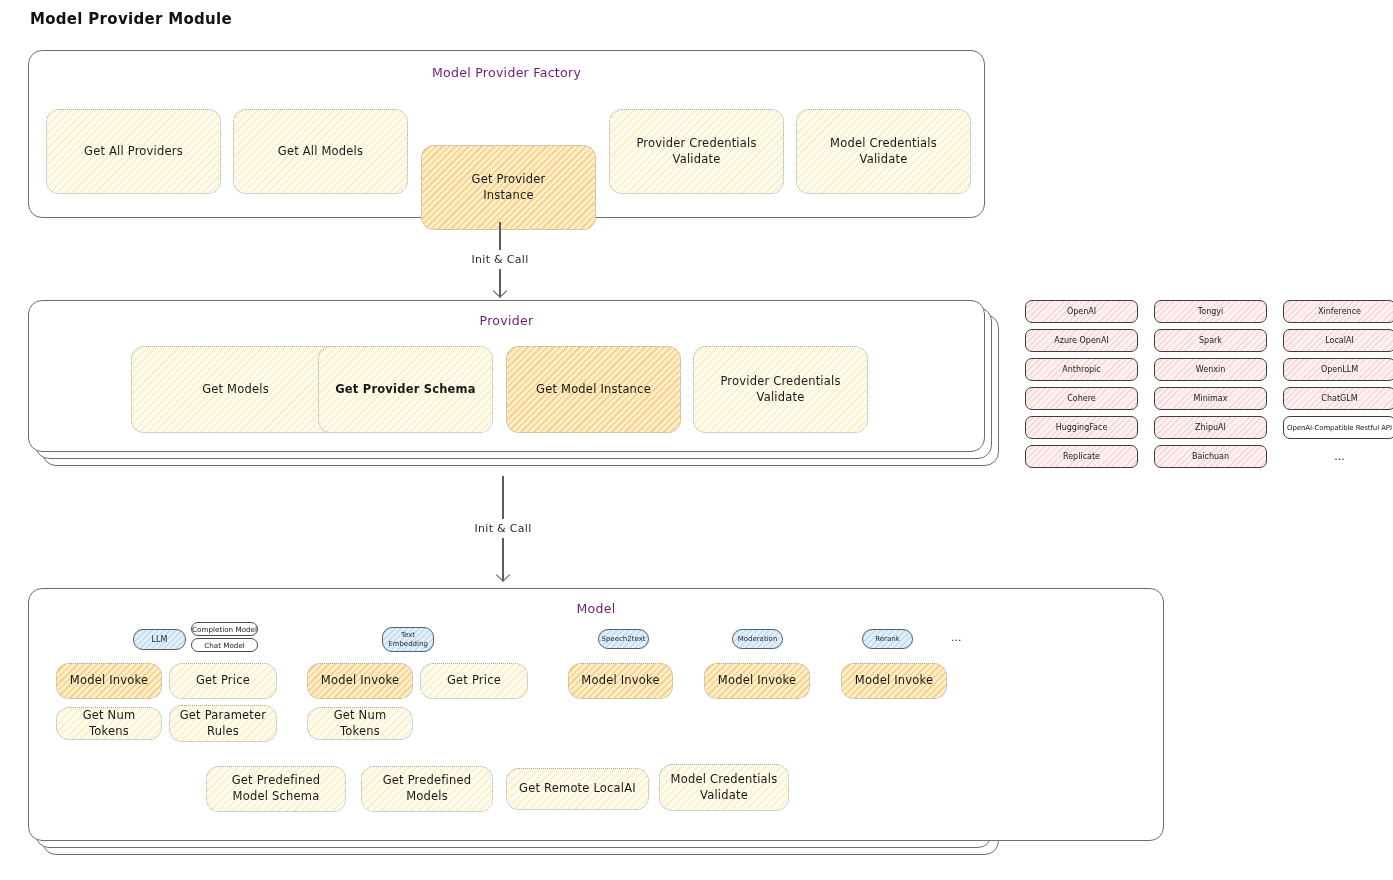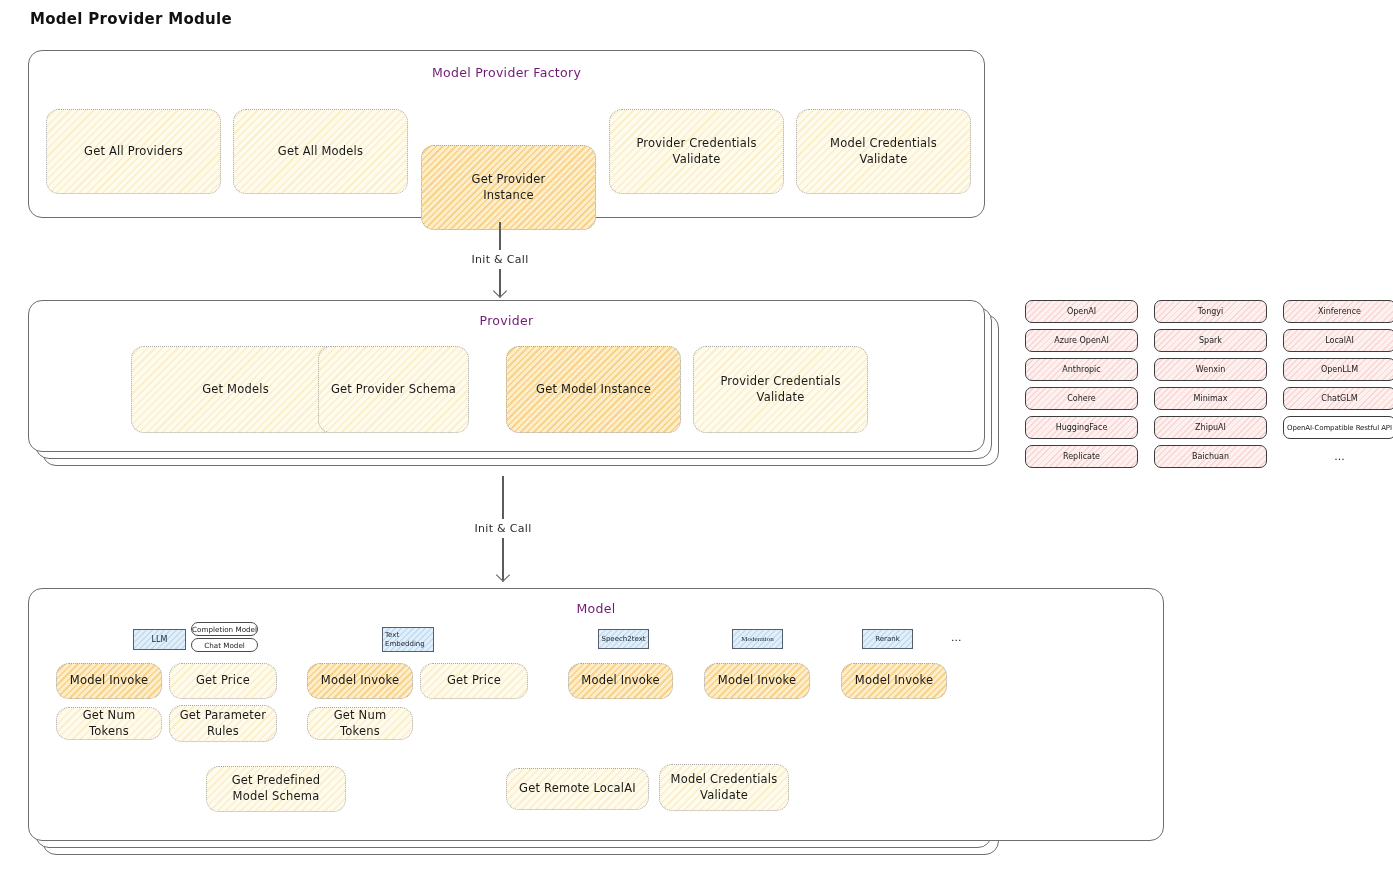--- a/index.html
+++ b/index.html
@@ -14,22 +14,22 @@
                letter-spacing:.3px;color:#701a75;}
   
   .ybox{position:absolute;box-sizing:border-box;border:1.6px dotted #a8a8a8;border-radius:13px;
         display:flex;align-items:center;justify-content:center;text-align:center;
         font-size:11.5px;line-height:1.35;letter-spacing:.2px;color:#191919;padding:3px 8px;
         background-color:#fffbec;
         background-image:repeating-linear-gradient(135deg,rgba(233,195,90,.22) 0 1.6px,transparent 1.6px 5.4px);}
   .obox{background-color:#fdeec9;
         background-image:repeating-linear-gradient(135deg,rgba(240,168,38,.38) 0 1.8px,transparent 1.8px 4.6px);}
   
-  .btag{position:absolute;box-sizing:border-box;border:1.2px solid #55606b;border-radius:0;
-        display:flex;align-items:center;justify-content:center;
+  .btag{position:absolute;box-sizing:border-box;border:1.2px solid #55606b;border-radius:10px;
+        display:flex;align-items:center;justify-content:center;text-align:center;
         font-size:7px;line-height:1.15;color:#1d2530;padding:1px 2px;
         background-color:#e0effa;
         background-image:repeating-linear-gradient(135deg,rgba(120,170,215,.28) 0 1.3px,transparent 1.3px 4.2px);}
   .wtag{position:absolute;box-sizing:border-box;border:1.1px solid #4a4a4a;border-radius:7px;background:#fff;
         display:flex;align-items:center;justify-content:center;font-size:7.2px;white-space:nowrap;color:#1b1b1b;}
   
   .pgrid{position:absolute;display:grid;grid-template-rows:repeat(6,23px);grid-auto-flow:column;
          grid-auto-columns:113px;gap:6px 16px;}
   .pcell{box-sizing:border-box;border:1.2px solid #3d3d3d;border-radius:7px;
          display:flex;align-items:center;justify-content:center;text-align:center;
@@ -79,21 +79,21 @@
     <div class="head"></div>
   </div>
 
   <div class="stack-layer" style="left:42px;top:314px;width:957px;height:152px;"></div>
   <div class="stack-layer" style="left:35px;top:307px;width:957px;height:152px;"></div>
   <div class="panel" style="left:28px;top:300px;width:957px;height:152px;">
     <div class="panel-title" style="top:12px;">Provider</div>
     <div class="ybox" style="left:102px;top:45px;width:209px;height:87px;">
         <span>Get Models</span>
       </div>
-    <div class="ybox" style="left:289px;top:45px;width:151px;height:87px;">
+    <div class="ybox" style="left:289px;top:45px;width:175px;height:87px;font-weight:bold;">
         <span>Get Provider Schema</span>
       </div>
     <div class="ybox obox" style="left:477px;top:45px;width:175px;height:87px;">
         <span>Get Model Instance</span>
       </div>
     <div class="ybox" style="left:664px;top:45px;width:175px;height:87px;">
         <span style="max-width:130px;">Provider Credentials Validate</span>
       </div>
   </div>
 
@@ -128,21 +128,21 @@
   <div class="stack-layer" style="left:42px;top:602px;width:957px;height:253px;"></div>
   <div class="stack-layer" style="left:35px;top:595px;width:957px;height:253px;"></div>
   <div class="panel" style="left:28px;top:588px;width:1136px;height:253px;">
     <div class="panel-title" style="top:12px;">Model</div>
 
     <div class="btag" style="left:104px;top:40px;width:53px;height:21px;font-size:8px;">LLM</div>
     <div class="wtag" style="left:162px;top:33px;width:67px;height:14px;">Completion Model</div>
     <div class="wtag" style="left:162px;top:49px;width:67px;height:14px;">Chat Model</div>
     <div class="btag" style="left:353px;top:38px;width:52px;height:25px;">Text Embedding</div>
     <div class="btag" style="left:569px;top:40px;width:51px;height:20px;">Speech2text</div>
-    <div class="btag" style="left:703px;top:40px;width:51px;height:20px;font-family:Liberation Serif, serif;">Moderation</div>
+    <div class="btag" style="left:703px;top:40px;width:51px;height:20px;">Moderation</div>
     <div class="btag" style="left:833px;top:40px;width:51px;height:20px;">Rerank</div>
     <div class="ellipsis-note" style="left:922px;top:42px;">...</div>
 
     <div class="ybox obox" style="left:27px;top:74px;width:106px;height:36px;">
         <span>Model Invoke</span>
       </div>
     <div class="ybox" style="left:140px;top:74px;width:108px;height:36px;">
         <span>Get Price</span>
       </div>
     <div class="ybox obox" style="left:278px;top:74px;width:106px;height:36px;">
@@ -167,20 +167,23 @@
     <div class="ybox" style="left:140px;top:116px;width:108px;height:37px;justify-content:center;">
         <span>Get Parameter Rules</span>
       </div>
     <div class="ybox" style="left:278px;top:118px;width:106px;height:33px;">
         <span>Get Num Tokens</span>
       </div>
 
     <div class="ybox" style="left:177px;top:177px;width:140px;height:46px;">
         <span>Get Predefined Model Schema</span>
       </div>
+    <div class="ybox" style="left:332px;top:177px;width:132px;height:46px;">
+        <span style="max-width:95px;">Get Predefined Models</span>
+      </div>
     <div class="ybox" style="left:477px;top:179px;width:143px;height:42px;">
         <span>Get Remote LocalAI</span>
       </div>
     <div class="ybox" style="left:630px;top:175px;width:130px;height:47px;">
         <span style="max-width:110px;">Model Credentials Validate</span>
       </div>
   </div>
 
 </div>
 

